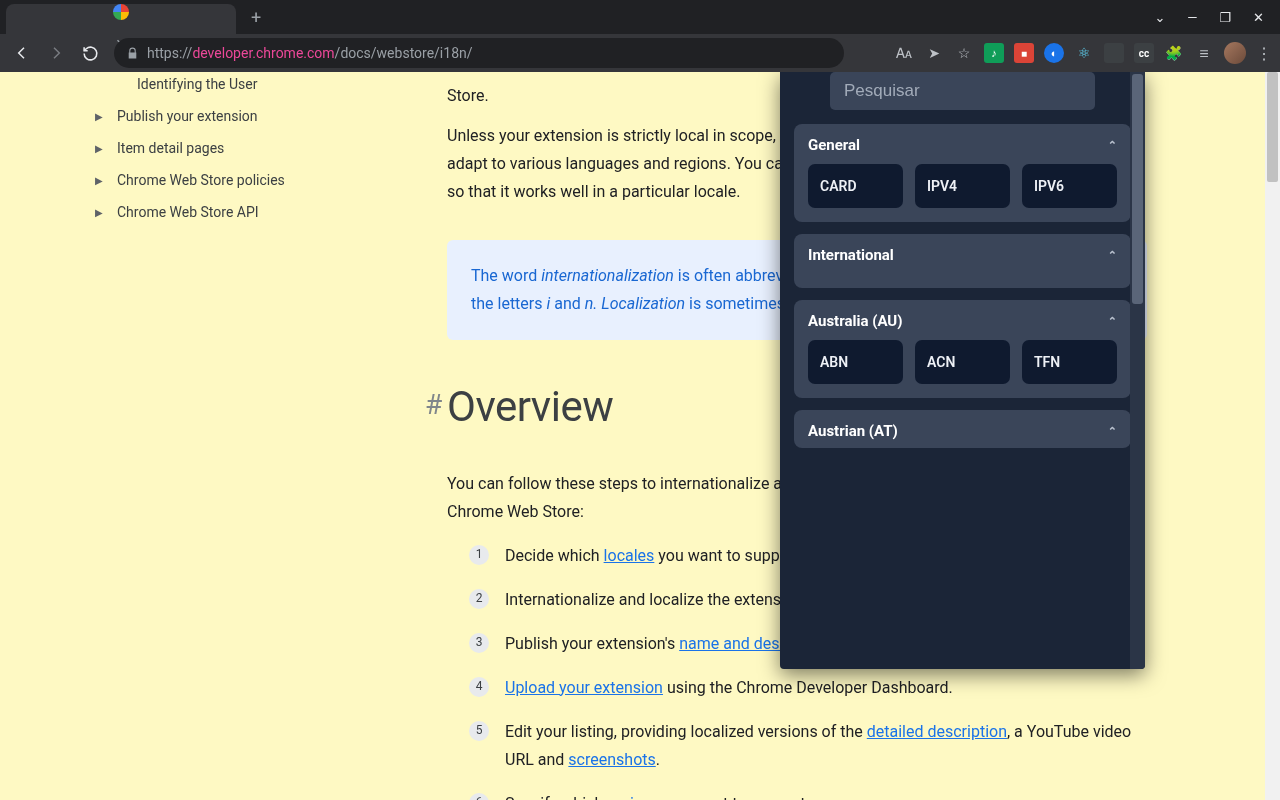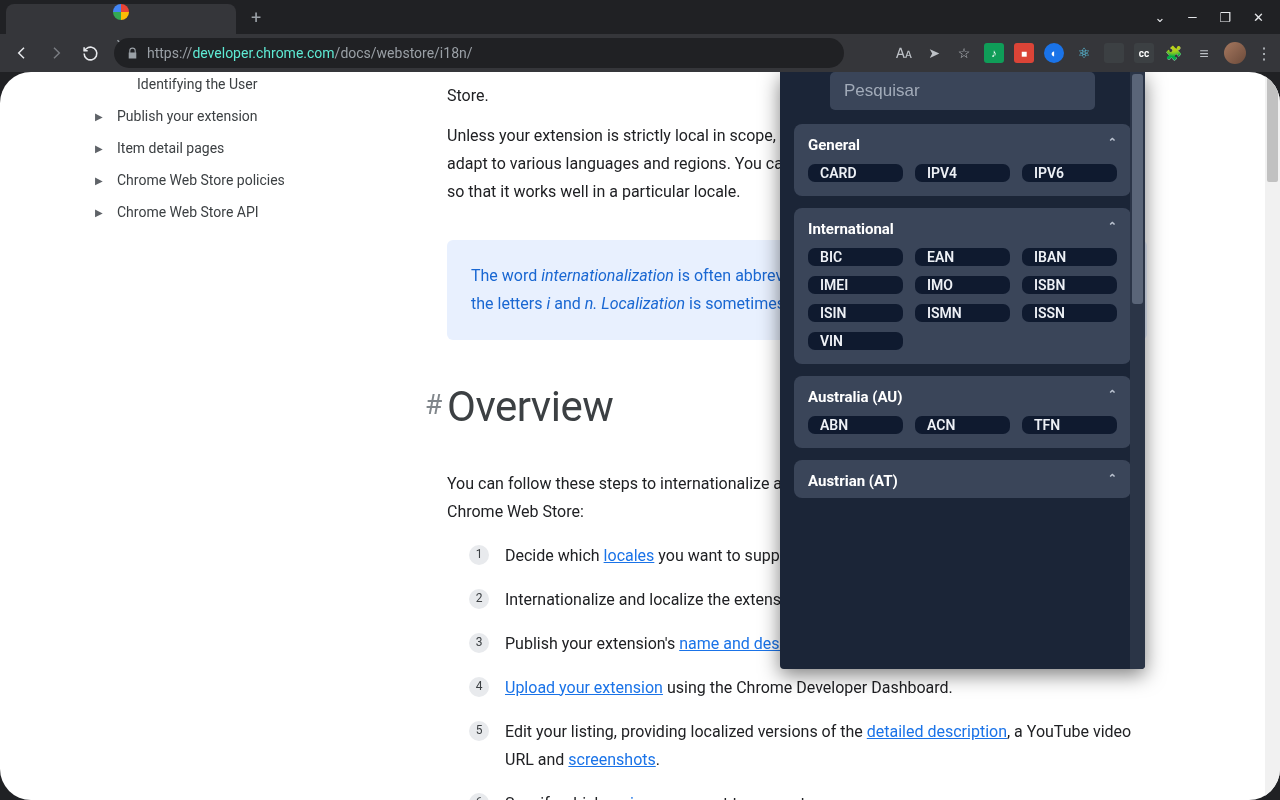--- a/index.html
+++ b/index.html
@@ -68,38 +68,37 @@
     align-items:center;
     padding:0 12px;
     color:#e8eaed;
     font-size:14px;
     gap:8px;
     margin:0 4px;
     max-width: 730px;
   }
   .addr .lock{color:#9aa0a6;font-size:12px;}
   .addr .proto{color:#9aa0a6;}
-  .addr .host{color:#5eead4;}
+  .addr .host{color:#ec4899;}
   .addr .path{color:#9aa0a6;}
   .ext-icons{display:flex;align-items:center;gap:10px;margin-left:auto;}
   .ext-ic{width:20px;height:20px;display:flex;align-items:center;justify-content:center;font-size:14px;color:#bdc1c6;border-radius:3px;}
   .ext-ic.green{background:#0f9d58;color:#fff;font-size:11px;font-weight:bold;}
   .ext-ic.red{background:#db4437;color:#fff;font-size:10px;font-weight:bold;}
   .ext-ic.blue{background:#1a73e8;color:#fff;border-radius:50%;font-size:11px;}
   .ext-ic.cc{background:#3c4043;color:#fff;font-size:10px;font-weight:bold;}
   .ext-ic.grey{background:#3c4043;}
   .avatar{width:22px;height:22px;border-radius:50%;background:linear-gradient(135deg,#a6785f,#6b4a3a);}
   .kebab{color:#bdc1c6;font-size:16px;}
   
   .content{
     position:absolute;
     top:72px;left:0;right:0;bottom:0;
-    background:#ffffff;
+    background:#fef9c3;
     overflow:hidden;
-    border-radius:31px;
   }
   .page-scroll-indicator{
     position:absolute;right:0;top:0;width:15px;height:100%;background:#f1f1f1;
   }
   .page-scroll-thumb{
     position:absolute;right:2px;top:0;width:11px;height:110px;background:#c1c1c1;border-radius:2px;
   }
   
   .sidenav{
     position:absolute;
@@ -178,29 +177,29 @@
   .popup .search{
     width:100%;height:38px;border:none;border-radius:5px;
     background:#3a4559;color:#cbd2dc;font-size:17px;padding:0 14px;
   }
   .popup .search::placeholder{color:#a2abb9;}
   .popup .body{flex:1;overflow-y:auto;padding:0 14px 14px 14px;}
   .section{
     background:#3a4559;border-radius:8px;margin-bottom:12px;padding:12px 14px 14px 14px;
   }
   .section .hdr{
-    display:flex;justify-content:space-between;
+    display:flex;justify-content:space-between;align-items:center;
     font-weight:700;font-size:15px;color:#fff;margin-bottom:10px;cursor:pointer;
   }
   .section .hdr.nomb{margin-bottom:0;}
   .section .hdr .chev{font-size:11px;color:#b9c1cf;}
   .chips{display:grid;grid-template-columns:repeat(3,1fr);gap:10px 12px;}
   .chip{
     background:#0f1a2f;color:#eef1f6;border-radius:7px;
-    height:18px;display:flex;align-items:center;padding:0 12px;
+    height:44px;display:flex;align-items:center;padding:0 12px;
     font-size:14px;font-weight:600;cursor:pointer;
   }
   .popup-scrollbar{
     position:absolute;right:0;top:0;width:15px;height:100%;background:#2b3547;
   }
   .popup-scrollbar .thumb{
     position:absolute;right:2px;top:2px;width:11px;height:230px;background:#5a6578;border-radius:3px;
   }
   svg{display:block;}
 </style>
@@ -332,32 +331,20 @@
           <div class="chip">IPV4</div>
           <div class="chip">IPV6</div>
         </div>
       </div>
 
       <div class="section">
         <div class="hdr">
           <span>International</span>
           <span class="chev">⌃</span>
         </div>
-        <div class="chips">
-          <div class="chip">BIC</div>
-          <div class="chip">EAN</div>
-          <div class="chip">IBAN</div>
-          <div class="chip">IMEI</div>
-          <div class="chip">IMO</div>
-          <div class="chip">ISBN</div>
-          <div class="chip">ISIN</div>
-          <div class="chip">ISMN</div>
-          <div class="chip">ISSN</div>
-          <div class="chip">VIN</div>
-        </div>
       </div>
 
       <div class="section">
         <div class="hdr">
           <span>Australia (AU)</span>
           <span class="chev">⌃</span>
         </div>
         <div class="chips">
           <div class="chip">ABN</div>
           <div class="chip">ACN</div>

